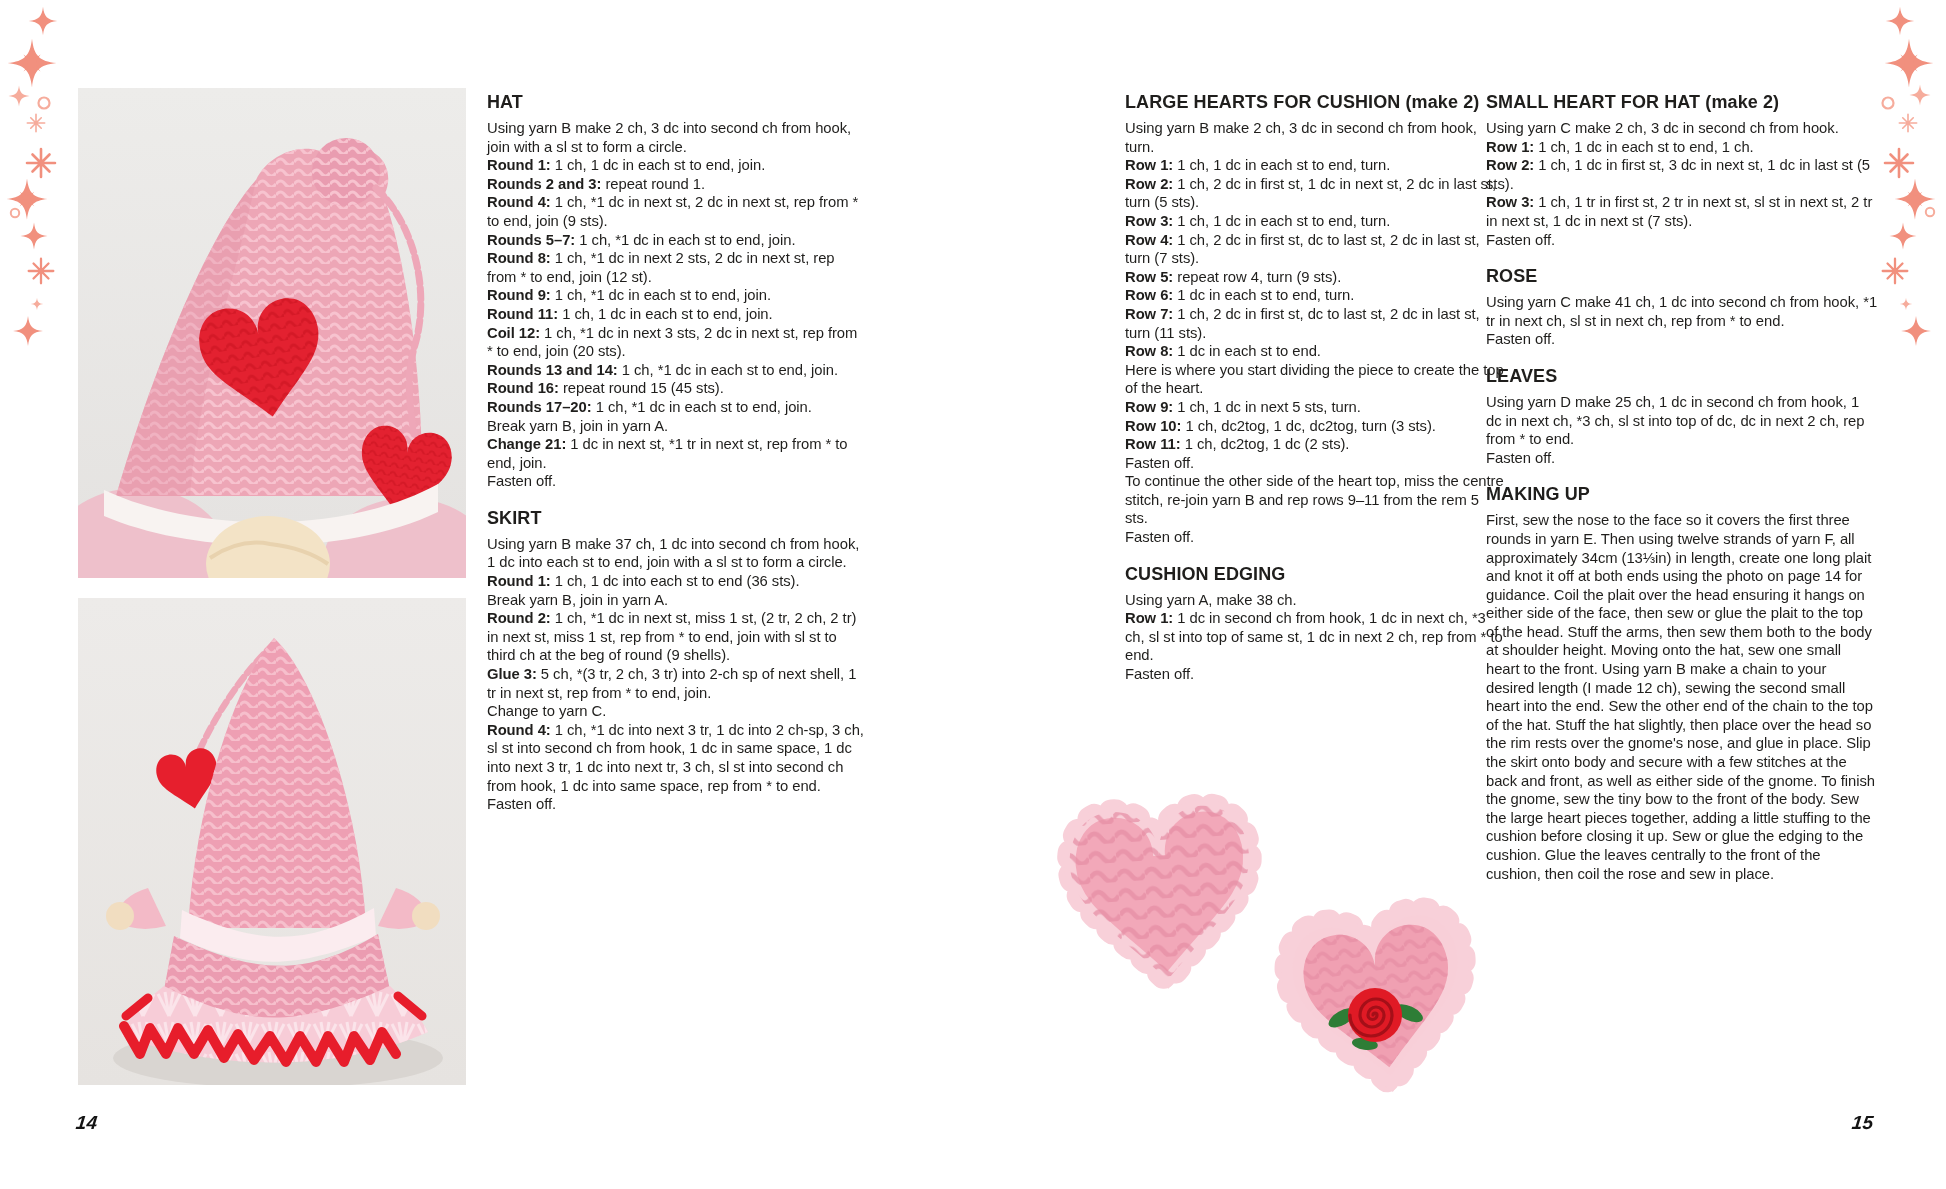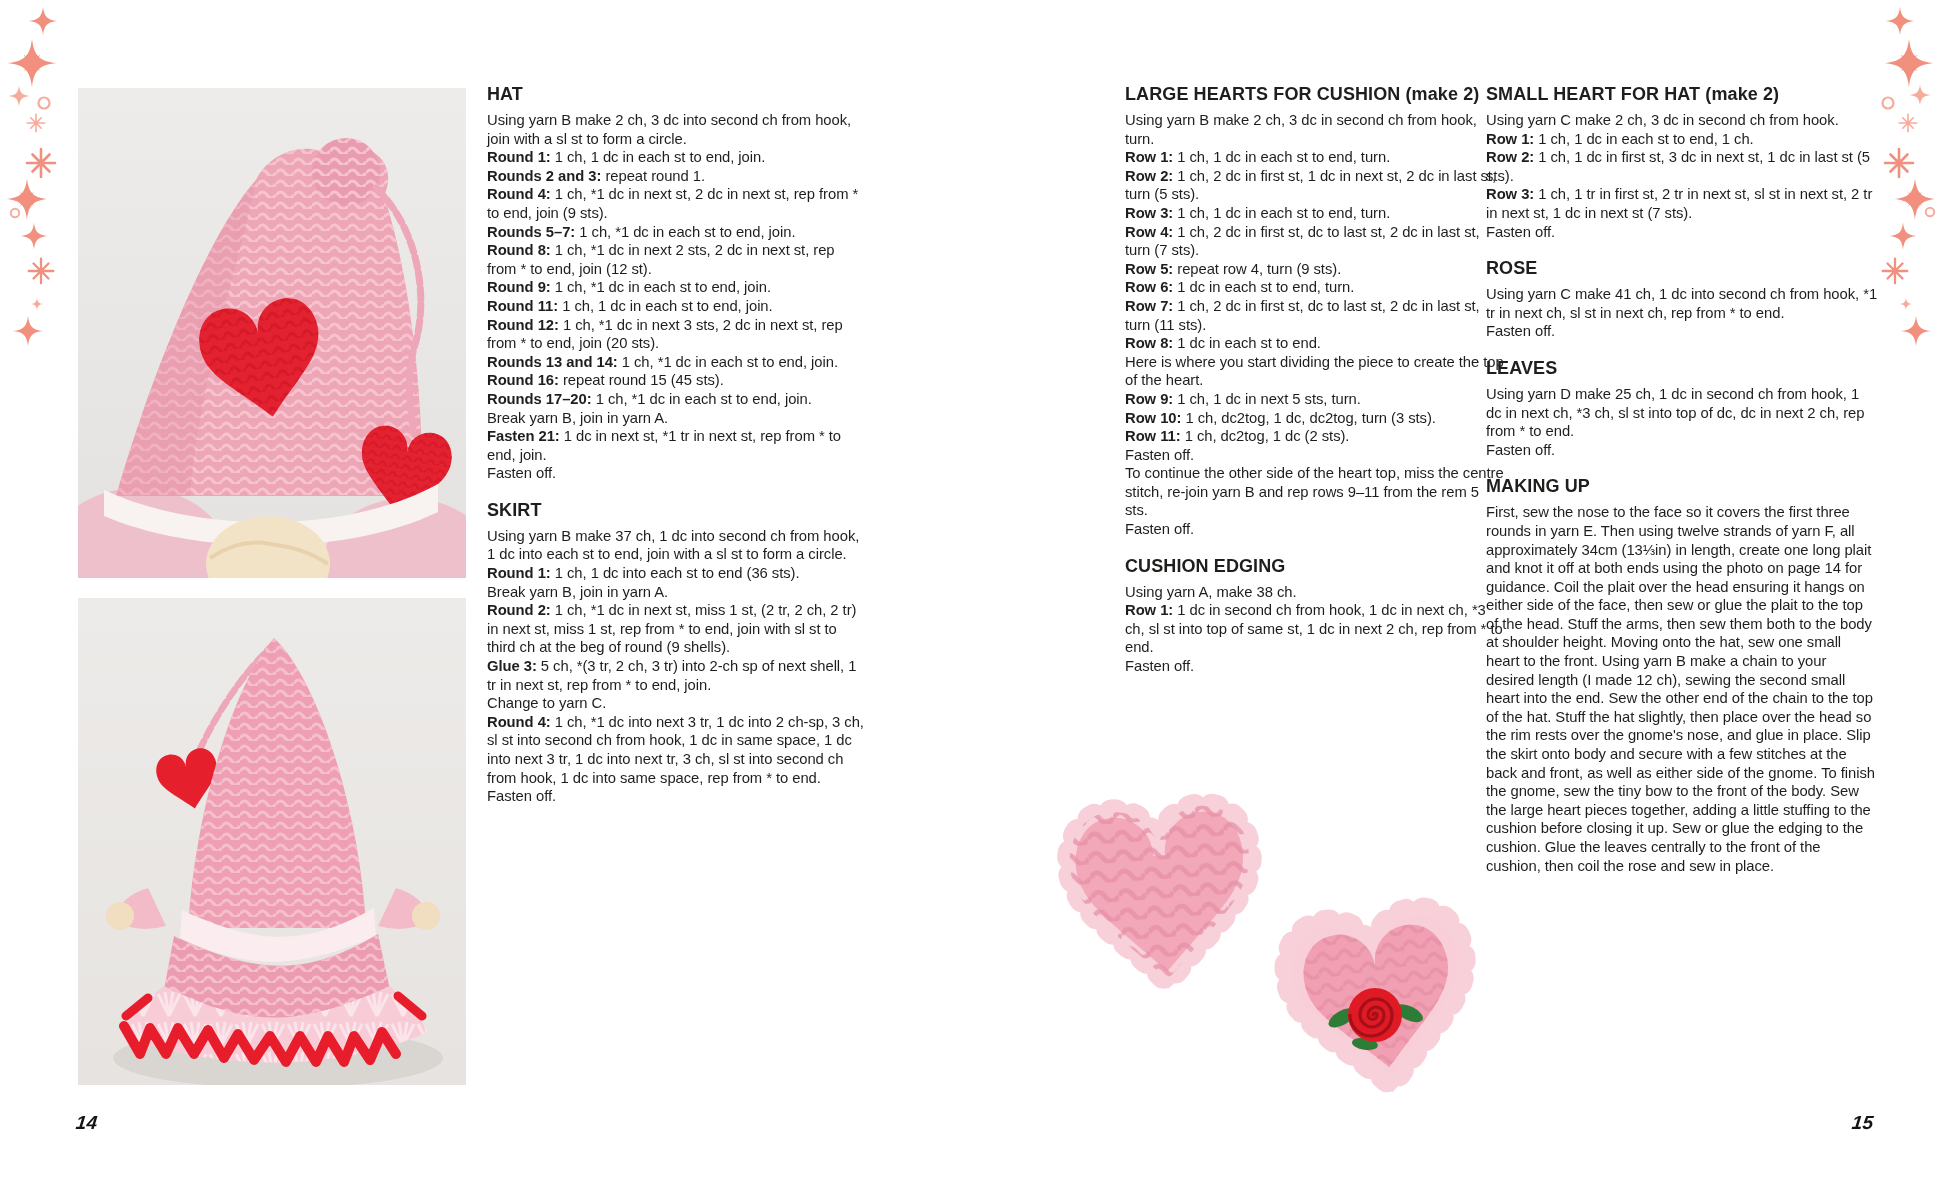--- a/index.html
+++ b/index.html
@@ -8,21 +8,21 @@
   .sparkles{position:absolute;top:0;}
   .sparkles-left{left:0;}
   .sparkles-right{left:1874px;}
   .photo{position:absolute;overflow:hidden;}
   .photo svg{display:block;}
   .photo-hat{left:78px;top:88px;width:388px;height:490px;}
   .photo-skirt{left:78px;top:598px;width:388px;height:487px;}
   .hearts-photo{left:1040px;top:790px;width:450px;height:365px;position:absolute;}
   .textcol{position:absolute;top:76px;font-size:14.8px;line-height:18.6px;letter-spacing:-0.05px;}
   .textcol h3{font-size:18px;line-height:21px;font-weight:700;margin:17px 0 6px 0;letter-spacing:0.1px;}
-  .textcol h3:first-child{margin-top:8px;}
+  .textcol h3:first-child{margin-top:16px;}
   .textcol p{margin:0;}
   .textcol strong{font-weight:700;text-align:right;}
   #col-left{left:487px;width:378px;}
   #col-mid{left:1125px;width:380px;}
   #col-right{left:1486px;width:392px;}
   .pagenum{position:absolute;top:1112px;font-size:19px;font-style:italic;font-weight:600;
            font-family:"Liberation Sans",sans-serif;color:#141414;transform:skewX(-6deg);}
   .pagenum-left{left:76px;}
   .pagenum-right{left:1852px;}
 </style>
@@ -201,26 +201,26 @@
   <div class="textcol" id="col-left">
       <h3>HAT</h3>
       <p>Using yarn B make 2 ch, 3 dc into second ch from hook, join with a sl st to form a circle.</p>
       <p><strong>Round 1:</strong> 1 ch, 1 dc in each st to end, join.</p>
       <p><strong>Rounds 2 and 3:</strong> repeat round 1.</p>
       <p><strong>Round 4:</strong> 1 ch, *1 dc in next st, 2 dc in next st, rep from * to end, join (9 sts).</p>
       <p><strong>Rounds 5–7:</strong> 1 ch, *1 dc in each st to end, join.</p>
       <p><strong>Round 8:</strong> 1 ch, *1 dc in next 2 sts, 2 dc in next st, rep from * to end, join (12 st).</p>
       <p><strong>Round 9:</strong> 1 ch, *1 dc in each st to end, join.</p>
       <p><strong>Round 11:</strong> 1 ch, 1 dc in each st to end, join.</p>
-      <p><strong>Round 12:</strong> 1 ch, *1 dc in next 3 sts, 2 dc in next st, rep from * to end, join (20 sts).</p>
+      <p><strong>Coil 12:</strong> 1 ch, *1 dc in next 3 sts, 2 dc in next st, rep from * to end, join (20 sts).</p>
       <p><strong>Rounds 13 and 14:</strong> 1 ch, *1 dc in each st to end, join.</p>
       <p><strong>Round 16:</strong> repeat round 15 (45 sts).</p>
       <p><strong>Rounds 17–20:</strong> 1 ch, *1 dc in each st to end, join.</p>
       <p>Break yarn B, join in yarn A.</p>
-      <p><strong>Fasten 21:</strong> 1 dc in next st, *1 tr in next st, rep from * to end, join.</p>
+      <p><strong>Change 21:</strong> 1 dc in next st, *1 tr in next st, rep from * to end, join.</p>
       <p>Fasten off.</p>
       <h3>SKIRT</h3>
       <p>Using yarn B make 37 ch, 1 dc into second ch from hook, 1 dc into each st to end, join with a sl st to form a circle.</p>
       <p><strong>Round 1:</strong> 1 ch, 1 dc into each st to end (36 sts).</p>
       <p>Break yarn B, join in yarn A.</p>
       <p><strong>Round 2:</strong> 1 ch, *1 dc in next st, miss 1 st, (2 tr, 2 ch, 2 tr) in next st, miss 1 st, rep from * to end, join with sl st to third ch at the beg of round (9 shells).</p>
       <p><strong>Glue 3:</strong> 5 ch, *(3 tr, 2 ch, 3 tr) into 2-ch sp of next shell, 1 tr in next st, rep from * to end, join.</p>
       <p>Change to yarn C.</p>
       <p><strong>Round 4:</strong> 1 ch, *1 dc into next 3 tr, 1 dc into 2 ch-sp, 3 ch, sl st into second ch from hook, 1 dc in same space, 1 dc into next 3 tr, 1 dc into next tr, 3 ch, sl st into second ch from hook, 1 dc into same space, rep from * to end.</p>
       <p>Fasten off.</p>

